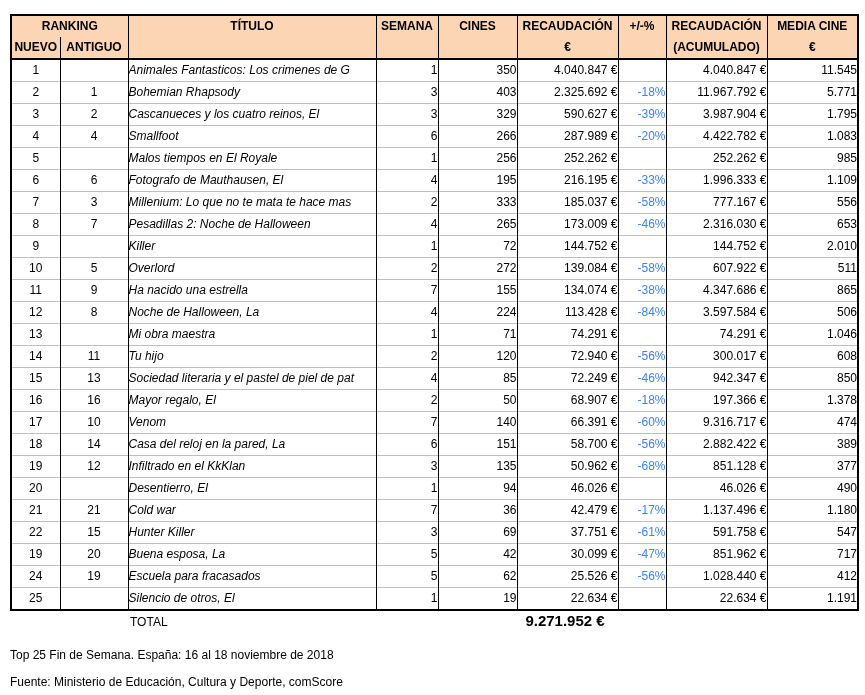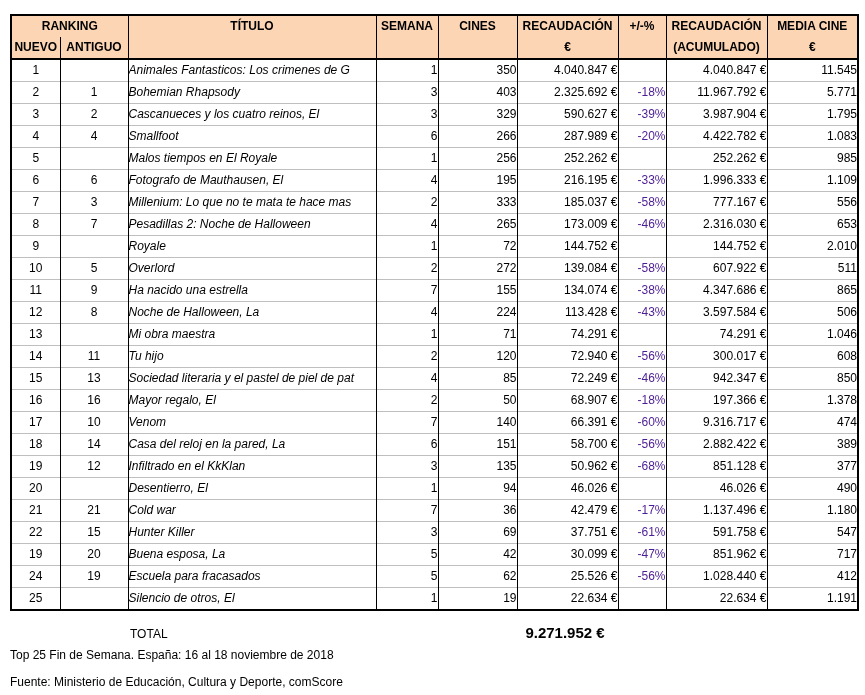--- a/index.html
+++ b/index.html
@@ -50,29 +50,28 @@
     border-left: 1px solid #000000;
     border-right: 1px solid #000000;
     border-top: 1px solid #BFBFBF;
     white-space: nowrap;
     overflow: hidden;
   }
   table.boxoffice tbody tr:first-child td { border-top: 2px solid #000000; }
   td.center { text-align: center; }
   td.num { text-align: right; padding-right: 4px; }
   td.titulo { text-align: left; padding-left: 3px; font-style: italic; }
-  td.pct { color: #4c1d95; }
+  td.pct { color: #3b82f6; }
   .hdr-line { line-height: 21px; }
   .total-row {
     position: absolute;
     left: 10px;
     top: 612px;
     width: 847px;
     height: 24px;
-    margin-top: 12px;
   }
   .total-label {
     position: absolute;
     left: 120px;
     top: 3px;
     font-size: 12px;
   }
   .total-value {
     position: absolute;
     left: 500px;
@@ -231,21 +230,21 @@
           <td class="num">4</td>
           <td class="num">265</td>
           <td class="num">173.009 €</td>
           <td class="num pct">-46%</td>
           <td class="num">2.316.030 €</td>
           <td class="num">653</td>
         </tr>
         <tr>
           <td class="center">9</td>
           <td class="center"></td>
-          <td class="titulo">Royale</td>
+          <td class="titulo">Killer</td>
           <td class="num">1</td>
           <td class="num">72</td>
           <td class="num">144.752 €</td>
           <td class="num pct"></td>
           <td class="num">144.752 €</td>
           <td class="num">2.010</td>
         </tr>
         <tr>
           <td class="center">10</td>
           <td class="center">5</td>
@@ -268,21 +267,21 @@
           <td class="num">4.347.686 €</td>
           <td class="num">865</td>
         </tr>
         <tr>
           <td class="center">12</td>
           <td class="center">8</td>
           <td class="titulo">Noche de Halloween, La</td>
           <td class="num">4</td>
           <td class="num">224</td>
           <td class="num">113.428 €</td>
-          <td class="num pct">-43%</td>
+          <td class="num pct">-84%</td>
           <td class="num">3.597.584 €</td>
           <td class="num">506</td>
         </tr>
         <tr>
           <td class="center">13</td>
           <td class="center"></td>
           <td class="titulo">Mi obra maestra</td>
           <td class="num">1</td>
           <td class="num">71</td>
           <td class="num">74.291 €</td>

